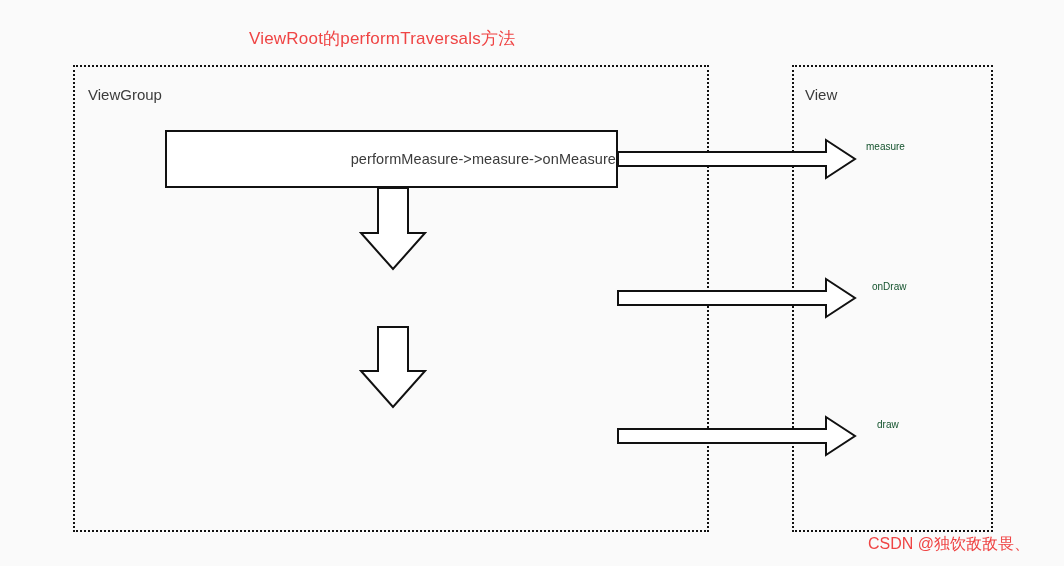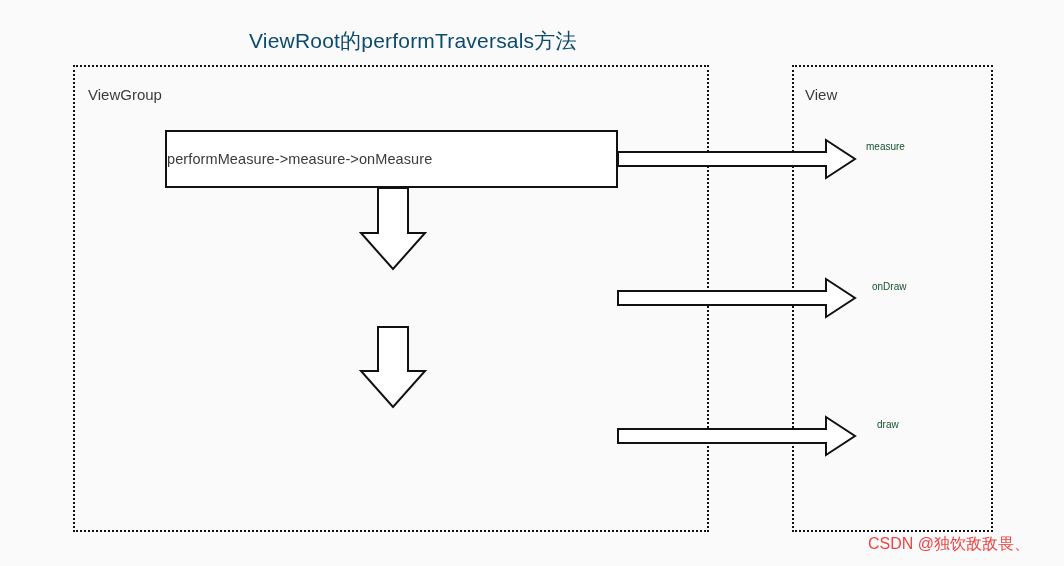--- a/index.html
+++ b/index.html
@@ -16,22 +16,22 @@
     height: 566px;
     background: #fafafa;
     overflow: hidden;
   }
 
   
   #diagram-title {
     position: absolute;
     left: 249px;
     top: 27px;
-    font-size: 21px;
-    color: #0c4a6e;
+    font-size: 17px;
+    color: #ef4444;
     letter-spacing: 0.2px;
     white-space: nowrap;
   }
 
   
   .container-box {
     position: absolute;
     border: 2px dotted #111111;
     background: transparent;
     box-sizing: border-box;
@@ -61,21 +61,21 @@
   .process-box {
     position: absolute;
     left: 165px;
     width: 453px;
     height: 58px;
     border: 2px solid #111111;
     background: #ffffff;
     box-sizing: border-box;
     display: flex;
     align-items: center;
-    justify-content: flex-start;
+    justify-content: flex-end;
   }
   .process-box-label {
     font-size: 14.5px;
     color: #3b3b3b;
     white-space: nowrap;
     letter-spacing: 0.1px;
   }
   #box-measure { top: 130px; }
   #box-layout  { top: 269px; }
   #box-draw    { top: 407px; }

